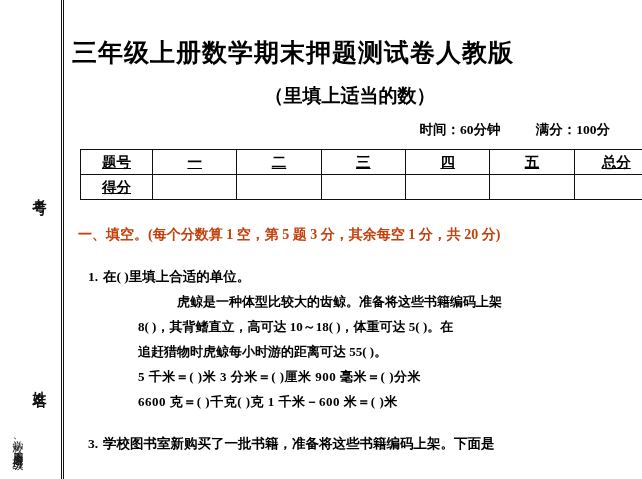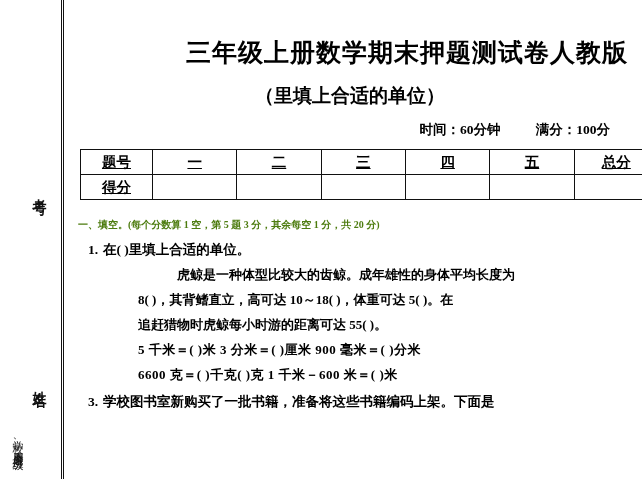--- a/index.html
+++ b/index.html
@@ -70,21 +70,21 @@
   .content {
     position: absolute;
     left: 72px;
     top: 0;
     width: 556px;
     height: 479px;
   }
 
   .doc-title {
     margin: 36px 0 0 0;
-    text-align: right;
+    text-align: left;
     font-size: 25px;
     font-weight: bold;
     letter-spacing: 1px;
     color: #000;
     font-family: Liberation Mono, monospace;
   }
   .doc-subtitle {
     margin: 14px 0 0 0;
     text-align: center;
     font-size: 19px;
@@ -112,29 +112,29 @@
     height: 25px;
     text-align: center;
     vertical-align: middle;
     font-size: 14.5px;
     font-weight: bold;
     color: #000;
   }
   table.score-table td.hdr { width: 72px; }
 
   .section-title {
-    margin: 18px 0 0 6px;
-    font-size: 10px;
-    font-weight: bold;
-    color: #4d7c0f;
+    margin: 26px 0 0 6px;
+    font-size: 14px;
+    font-weight: bold;
+    color: #c2410c;
     letter-spacing: 0px;
   }
 
   .q {
-    margin: 9px 0 0 0;
+    margin: 24px 0 0 0;
     font-size: 13.5px;
     color: #000;
   }
   .q-num {
     display: inline-block;
     width: 26px;
     text-align: right;
     font-weight: bold;
     margin-right: 5px;
   }
@@ -162,21 +162,21 @@
     <div class="vline v2"></div>
     <div class="vtext exam-no">考号：</div>
     <div class="vtext name">姓名：</div>
     <div class="vtext school">学校、班级：</div>
     <div class="vtext notice">内不要答题</div>
   </div>
 
   <div class="content">
 
     <h1 class="doc-title">三年级上册数学期末押题测试卷人教版</h1>
-    <div class="doc-subtitle">（里填上合适的单位）</div>
+    <div class="doc-subtitle">（里填上适当的数）</div>
 
     <div class="meta-line">
       <span>时间：60分钟</span>
       <span>满分：100分</span>
     </div>
 
     <table class="score-table">
       <tbody>
           <tr>
         <td class="hdr">题号</td>
@@ -197,21 +197,21 @@
         <td></td>
       </tr>
     </tbody>
       </table>
 
     <div class="section-title">一、填空。(每个分数算 1 空，第 5 题 3 分，其余每空 1 分，共 20 分)</div>
 
     <div class="q">
       <span class="q-num">1.</span><span class="q-body">在(       )里填上合适的单位。</span>
     </div>
-    <div class="sub indent1">虎鲸是一种体型比较大的齿鲸。成年雄性的身体平均长度为</div>
+    <div class="sub indent1">虎鲸是一种体型比较大的齿鲸。准备将这些书籍编码上架</div>
     <div class="sub indent2">8(       )，其背鳍直立，高可达 10～18(       )，体重可达 5(       )。在</div>
     <div class="sub indent3">追赶猎物时虎鲸每小时游的距离可达 55(       )。</div>
 
     <div class="sub indent4 gap-wide">5 千米＝(       )米    3 分米＝(       )厘米    900 毫米＝(       )分米</div>
     <div class="sub indent4 gap-wide">6600 克＝(       )千克(       )克          1 千米－600 米＝(       )米</div>
 
     <div class="q">
       <span class="q-num">3.</span><span class="q-body">学校图书室新购买了一批书籍，准备将这些书籍编码上架。下面是</span>
     </div>
 

